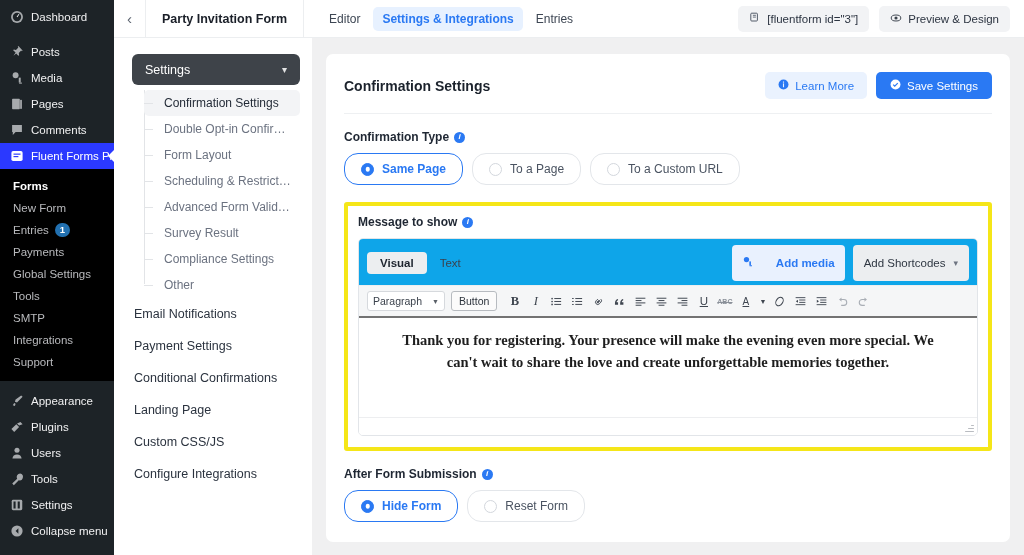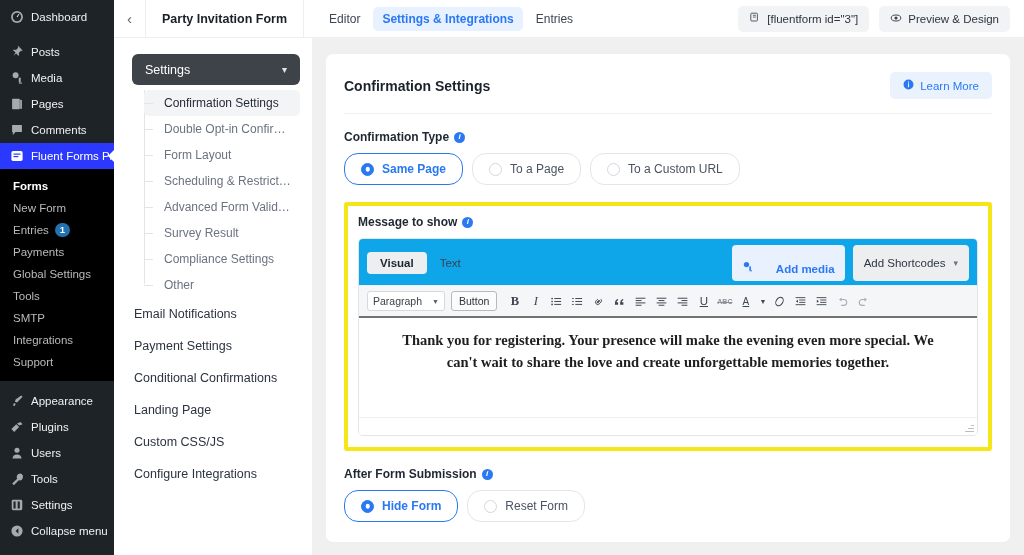--- a/index.html
+++ b/index.html
@@ -186,21 +186,21 @@
     display: flex; align-items: center; padding: 6px 8px 4px 8px; background: #0ea5e9;
   }
   .vtab {
     font-size: 11.5px; padding: 5px 13px; border-radius: 4px; cursor: pointer;
     color: #3a424e;
   }
   .vtab.active { background: #eceef0; font-weight: bold; color: #1d242e; }
   .editor-tabrow-right { margin-left: auto; display: flex; gap: 8px; }
   .addmedia {
     background: #e9f1fe; color: #2a79f3; border-radius: 4px; font-size: 11.5px;
-    font-weight: bold; padding: 6px 10px; display: flex; align-items: flex-end;
+    font-weight: bold; padding: 6px 10px; display: flex; align-items: center;
     gap: 22px; cursor: pointer;
   }
   .addmedia svg { width: 12px; height: 12px; fill: #2a79f3; }
   .shortcodes {
     background: #eceef0; color: #2f3742; border-radius: 4px; font-size: 11.5px;
     padding: 12px 11px; display: flex; align-items: center; gap: 8px; cursor: pointer;
   }
   .shortcodes .chev { font-size: 9px; color: #6d7480; }
 
   .toolbar {
@@ -485,20 +485,29 @@
               <div class="btn-light">
                 <span>
                   <svg viewBox="0 0 20 20">
                       <circle cx="10" cy="10" r="9" fill="#2a79f3"></circle>
                       <rect x="9" y="8" width="2" height="7" fill="#eaf2fe"></rect>
                       <rect x="9" y="4.5" width="2" height="2.2" fill="#eaf2fe"></rect>
                     </svg>
                 </span>
                 <span>Learn More</span>
               </div>
+              <div class="btn-primary">
+                <span>
+                  <svg viewBox="0 0 20 20">
+                      <circle cx="10" cy="10" r="9" fill="#fff"></circle>
+                      <path d="M5.8 10.2l2.8 2.8 5.5-5.6" fill="none" stroke="#2a79f3" stroke-width="2.2"></path>
+                    </svg>
+                </span>
+                <span>Save Settings</span>
+              </div>
             </div>
           </div>
 
           <div class="field-label">
             <span>Confirmation Type</span>
             <span class="info-dot">i</span>
           </div>
           <div class="radio-row">
             <div class="radio-box sel">
               <span class="rad"></span>

